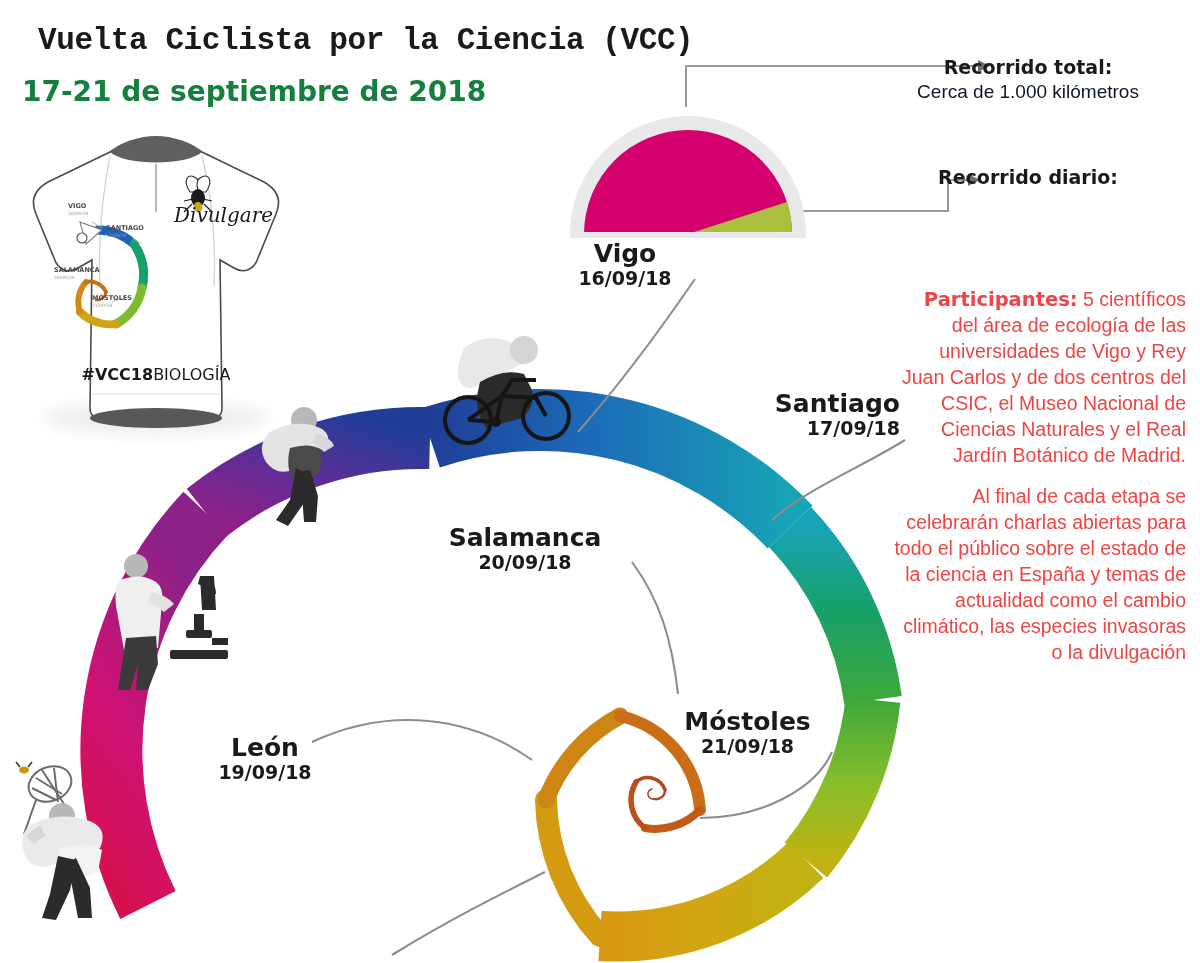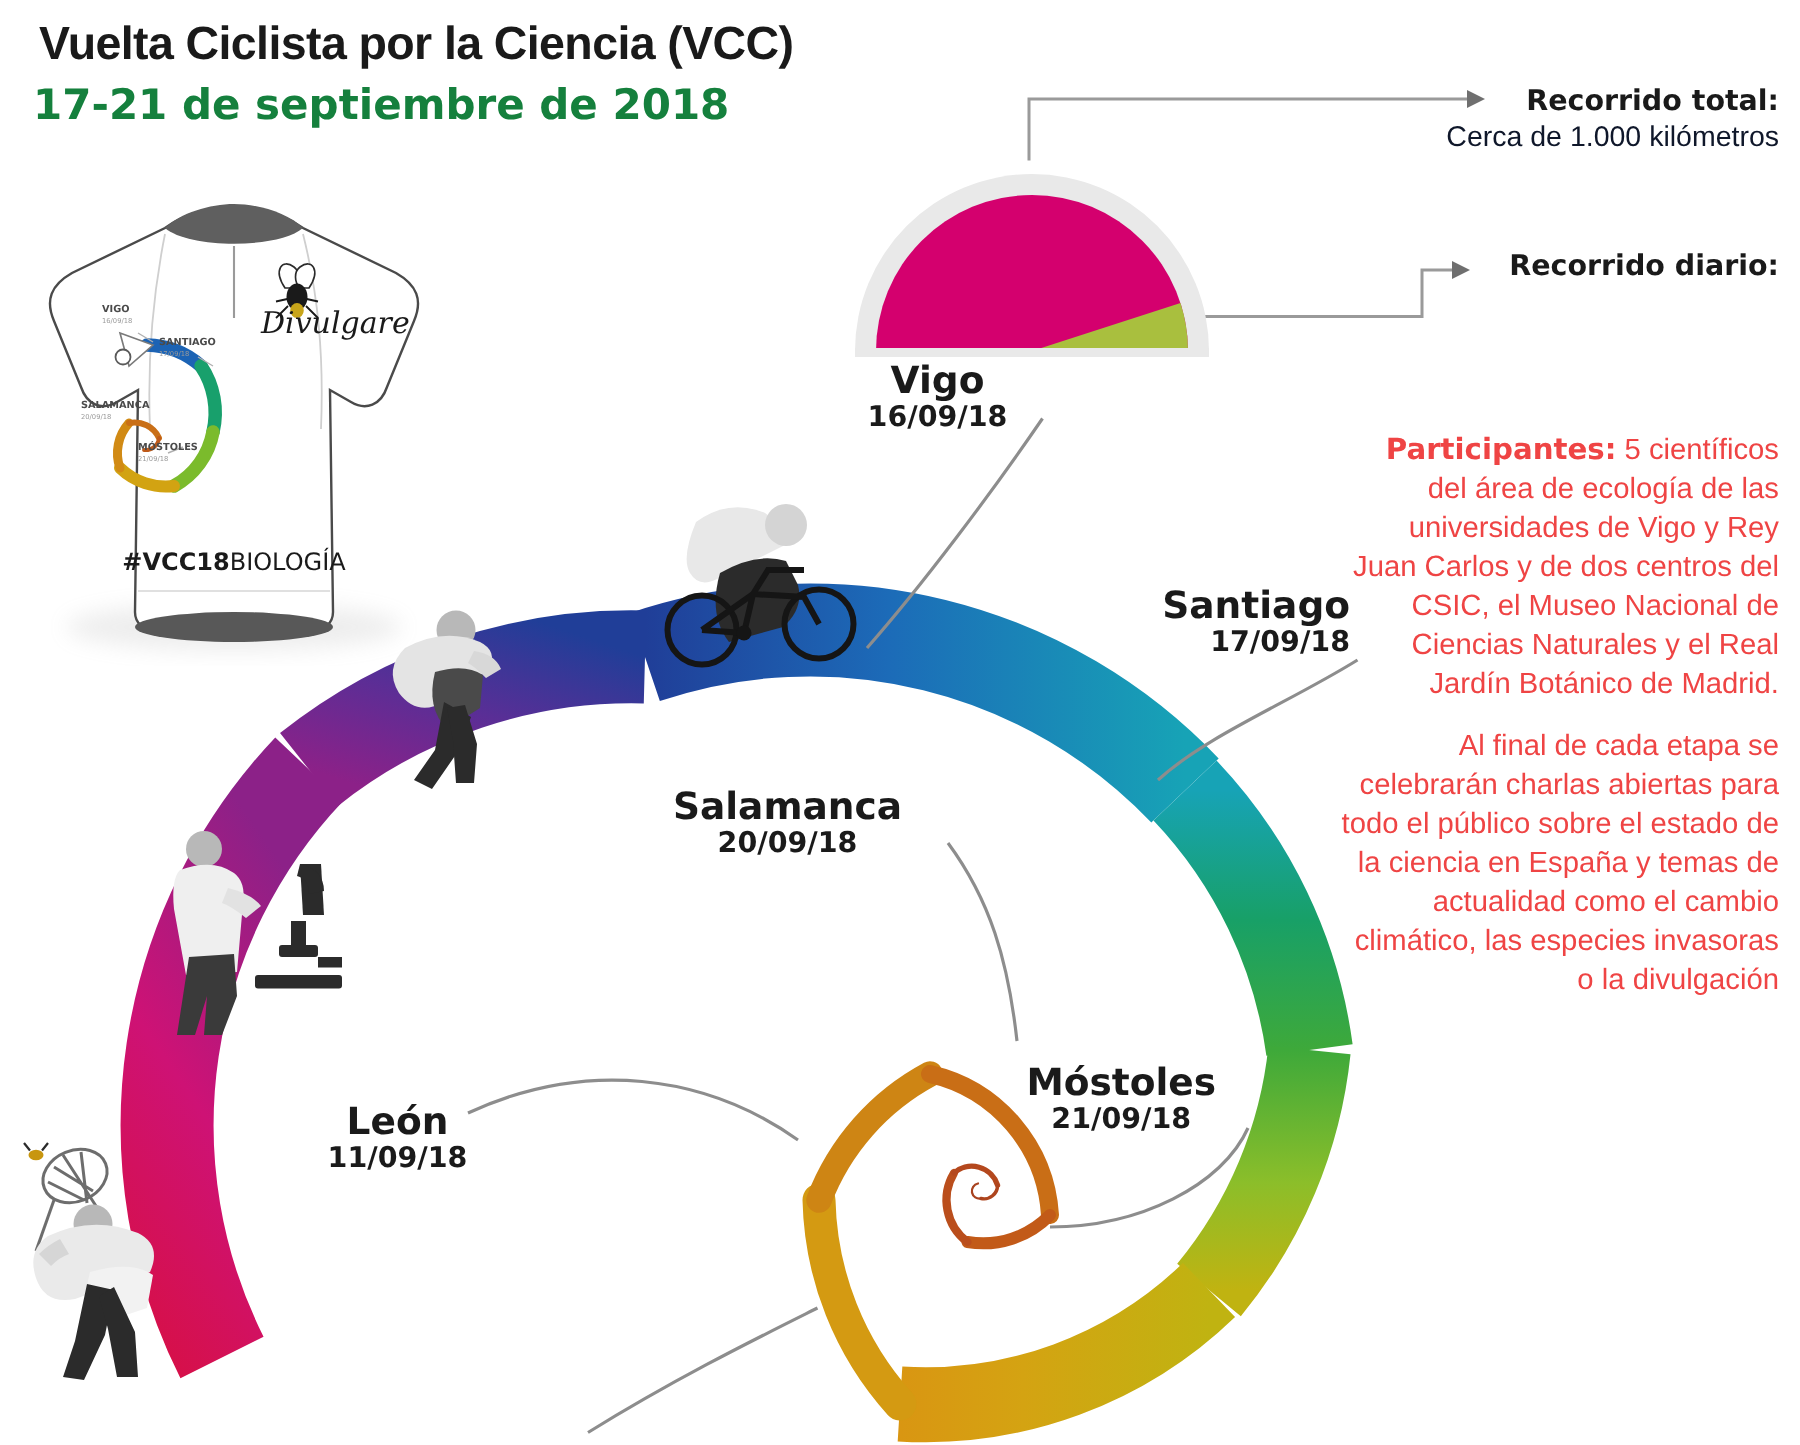--- a/index.html
+++ b/index.html
@@ -5,37 +5,37 @@
   html,body{margin:0;padding:0;}
   body{
     width:1200px;height:963px;background:#ffffff;overflow:hidden;position:relative;
     font-family:"Liberation Sans", sans-serif; color:#231f20;
   }
   .root{position:absolute;inset:0;}
 
   
   #header{position:absolute;left:22px;top:8px;width:700px;}
   #title{
-    font-family:Liberation Sans, sans-serif;
+    font-family:Liberation Mono, monospace;
     font-weight:bold;font-size:31px;letter-spacing:-0.4px;color:#1a1a1a;
-    line-height:1.12;margin:4px;white-space:nowrap;
+    line-height:1.12;margin:16px;white-space:nowrap;
   }
   #subtitle{
     font-family:"DejaVu Sans", sans-serif;
     font-weight:bold;font-size:28px;color:#15803d;margin:6px 0 0 0;white-space:nowrap;
   }
 
   
   #jersey-wrap{position:absolute;left:6px;top:126px;width:296px;height:322px;}
 
   
   #gauge-wrap{position:absolute;left:566px;top:92px;width:244px;height:146px;}
 
   
-  .callout{position:absolute;text-align:right;line-height:1.26;}
+  .callout{position:absolute;text-align:center;line-height:1.26;}
   .callout .ttl{font-family:"DejaVu Sans",sans-serif;font-weight:bold;font-size:19px;color:#1a1a1a;display:block;}
   .callout .val{font-size:19px;color:#0f172a;display:block;}
   #callout-total{left:870px;top:56px;width:316px;}
   #callout-daily{left:870px;top:166px;width:316px;}
 
   
   #right-col{position:absolute;left:893px;top:287px;width:293px;text-align:right;}
   #right-col p{margin:0 0 16px 0;font-size:19.5px;line-height:1.33;color:#ef4444;}
   #right-col b{font-family:"DejaVu Sans",sans-serif;font-weight:bold;}
 
@@ -331,16 +331,16 @@
   <div class="city c-center" id="city-salamanca">
     <span class="nm">Salamanca</span>
     <span class="dt">20/09/18</span>
   </div>
   <div class="city c-center" id="city-mostoles">
     <span class="nm">Móstoles</span>
     <span class="dt">21/09/18</span>
   </div>
   <div class="city c-center" id="city-leon">
     <span class="nm">León</span>
-    <span class="dt">11/09/18</span>
+    <span class="dt">19/09/18</span>
   </div>
 
 </div>
 
 </body></html>

